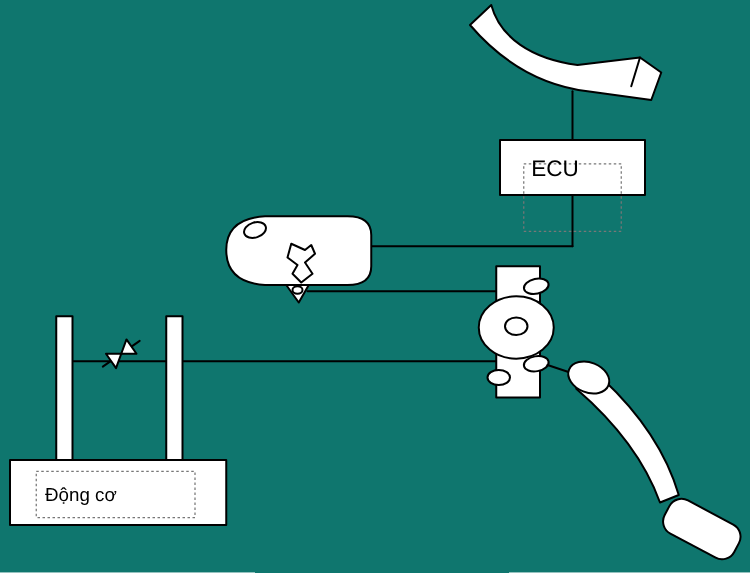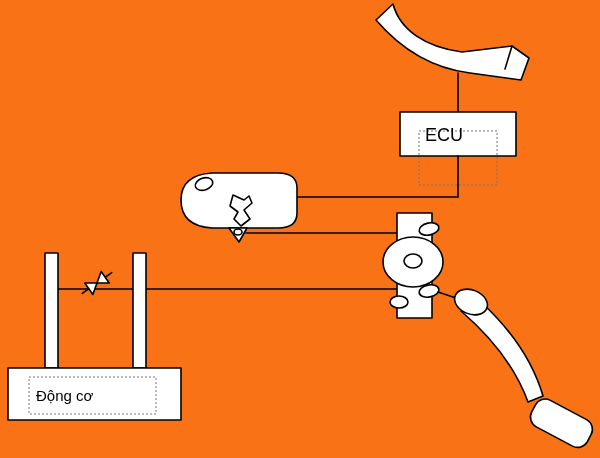--- a/index.html
+++ b/index.html
@@ -4,21 +4,21 @@
 <style>
   html, body {
     margin: 0;
     padding: 0;
     background: #ffffff;
   }
   .stage {
     position: relative;
     width: 600px;
     height: 458px;
-    background: #f97316;
+    background: #0f766e;
     overflow: hidden;
   }
   svg { display: block; }
   text {
     font-family: "Liberation Sans", sans-serif;
     fill: #000000;
   }
   .lbl-ecu { font-size: 18px; }
   .lbl-engine { font-size: 15px; }
 </style>

